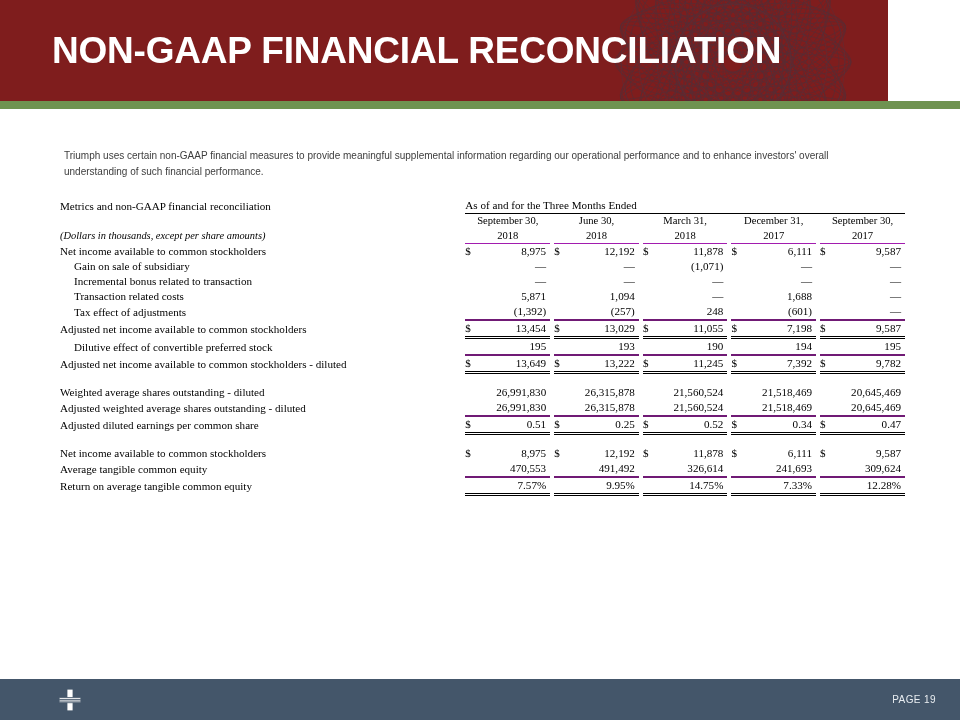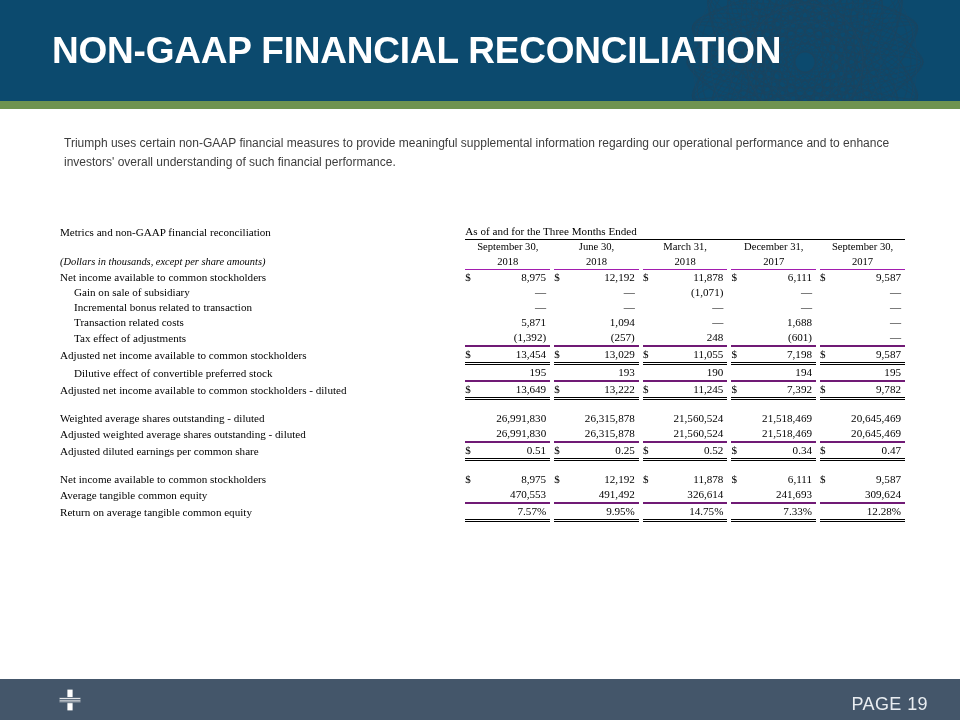--- a/index.html
+++ b/index.html
@@ -4,49 +4,49 @@
 <style>
   html,body{margin:0;padding:0;}
   body{
     width:960px;height:720px;overflow:hidden;background:#ffffff;
     font-family:"Liberation Sans", sans-serif;
   }
   .slide{position:relative;width:960px;height:720px;background:#ffffff;}
 
   
   .header{
-    position:absolute;left:0;top:0;width:960px;height:101px;
-    background:#0c4a6e;overflow:hidden;
+    position:absolute;left:0;top:0;width:888px;height:101px;
+    background:#7f1d1d;overflow:hidden;
   }
   .guilloche{
     position:absolute;right:-10px;top:-88px;width:330px;height:300px;
     opacity:.55;pointer-events:none;
   }
   .header-title{
     position:absolute;left:52px;top:30px;
     font-family:"Liberation Sans", sans-serif;
     font-size:37px;font-weight:bold;color:#ffffff;
     letter-spacing:-0.2px;white-space:nowrap;
     z-index:3;
   }
   .green-bar{
     position:absolute;left:0;top:101px;width:960px;height:8px;background:#6f9350;
   }
 
   
   .intro{
-    position:absolute;left:64px;top:134px;width:830px;
+    position:absolute;left:64px;top:148px;width:830px;
     font-family:"Liberation Sans", sans-serif;
-    font-size:12px;color:#3d3d3d;line-height:1.62;
+    font-size:10px;color:#3d3d3d;line-height:1.62;
   }
 
   
   .tablewrap{position:absolute;left:60px;top:198px;width:845px;}
   table.fin{border-collapse:collapse;width:845px;
-    font-family:"Liberation Serif", serif;font-size:11.1px;color:#000;margin-top:26px;}
+    font-family:"Liberation Serif", serif;font-size:11.1px;color:#000;}
   table.fin td{padding:0;vertical-align:bottom;white-space:nowrap;}
 
   .lbl{width:410px;text-align:left;padding-right:6px!important;line-height:15px;}
   .ind1{padding-left:14px!important;}
   .ind2{padding-left:22px!important;}
   .ital{font-style:italic;font-size:10.4px;}
 
   .cur{width:13px;text-align:left;line-height:15px;}
   .num{width:73px;text-align:right;padding-right:4px!important;line-height:15px;}
 
@@ -75,22 +75,22 @@
   }
   .logo{
     position:absolute;left:30px;top:689px;display:flex;align-items:center;gap:5px;flex-direction:column;
   }
   .logo-mark{width:22px;height:22px;position:relative;}
   .logo-text{
     font-family:"Liberation Serif", serif;font-size:17px;color:#ffffff;
     letter-spacing:0.6px;
   }
   .page-num{
-    position:absolute;right:32px;top:694px;
-    font-family:"Liberation Sans", sans-serif;font-size:18px;color:#e9edf1;
+    position:absolute;right:24px;top:694px;
+    font-family:"Liberation Sans", sans-serif;font-size:10px;color:#e9edf1;
     letter-spacing:0.4px;
   }
 </style>
 </head>
 <body>
 
 <div class="slide">
 
   <div class="header">
     <svg class="guilloche" viewBox="0 0 330 300" xmlns="http://www.w3.org/2000/svg">

